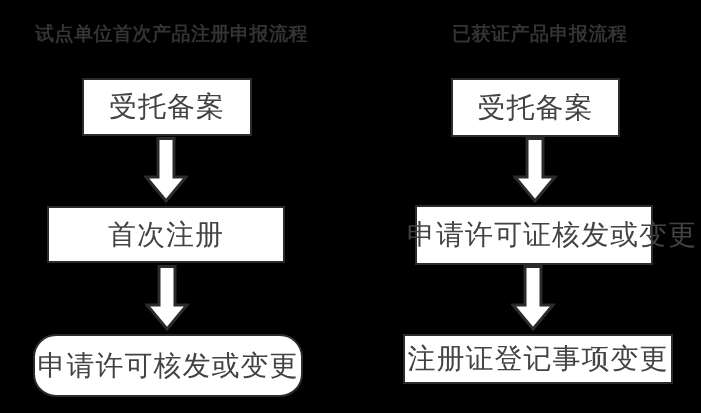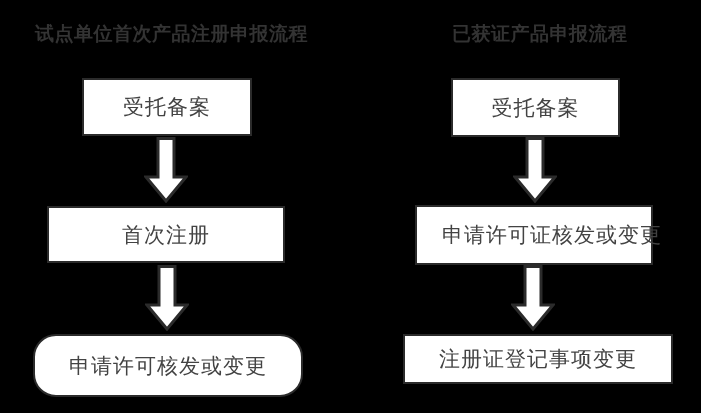--- a/index.html
+++ b/index.html
@@ -24,21 +24,21 @@
   .box{
     position:absolute;
     background:var(--box-fill,#ffffff);
     border:2px solid var(--box-border,#2b2b2b);
     box-sizing:border-box;
     display:flex;
     align-items:center;
     justify-content:center;
   }
   .box span{
-    font-size:21px;
+    font-size:28px;
     letter-spacing:1px;
     color:var(--box-text,#434343);
     white-space:nowrap;
   }
   .L1{left:82px;top:78px;width:170px;height:58px;}
   .L2{left:47px;top:206px;width:238px;height:57px;}
   .L3{left:33px;top:334px;width:270px;height:63px;border-radius:23px;}
   .R1{left:451px;top:78px;width:169px;height:59px;}
   .R2{left:415px;top:205px;width:238px;height:60px;padding-left:36px;}
   .R3{left:403px;top:334px;width:270px;height:50px;}

